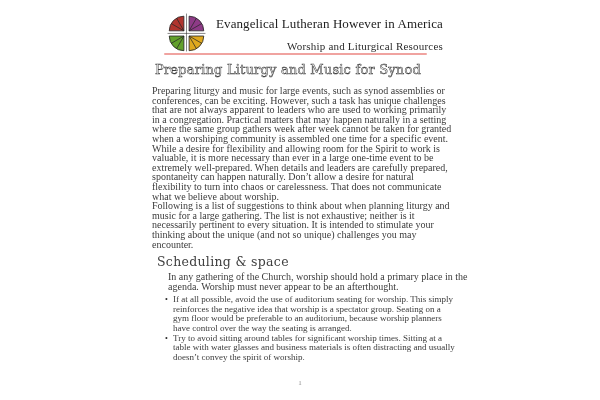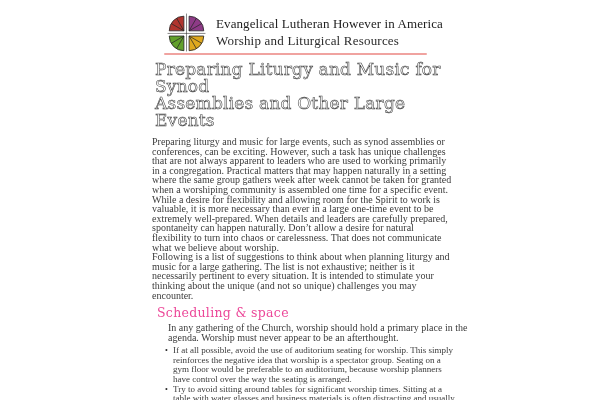--- a/index.html
+++ b/index.html
@@ -28,38 +28,39 @@
   }
   .header-text { padding-top: 3px; }
   .org-name {
     font-size: 13px;
     line-height: 15px;
     color: #1c1c1c;
     white-space: nowrap;
     letter-spacing: 0.1px;
   }
   .dept-name {
-    font-size: 13px;
+    font-size: 11px;
     line-height: 11px;
     color: #2b2b2b;
-    margin-top: 4px;
+    margin-top: 10px;
     letter-spacing: 0.2px;
+    text-align: right;
   }
   .header-rule {
     height: 2px;
     width: 263px;
     margin: 1px 0 0 14px;
     background: #f0a3a0;
     border-radius: 1px;
   }
   .doc-title {
     margin-top: 6px;
     padding-left: 5px;
     font-family: "DejaVu Serif", serif;
-    font-size: 17px;
+    font-size: 13px;
     line-height: 17px;
     color: #3f3f3f;
     -webkit-text-stroke: 0.55px #3f3f3f;
     -webkit-text-fill-color: rgba(255,255,255,0.93);
     letter-spacing: 0.2px;
   }
   .para {
     width: 300px;
     margin-top: 8px;
     padding-left: 2px;
@@ -68,21 +69,21 @@
     color: #3b3b3b;
     text-align: left;
   }
   .para.follow { margin-top: 0; }
   .section-heading {
     margin-top: 6px;
     padding-left: 7px;
     font-family: "DejaVu Serif", serif;
     font-size: 12.5px;
     line-height: 14px;
-    color: #ec4899;
+    color: #404040;
     letter-spacing: 0.3px;
   }
   .section-para { margin-top: 3px; margin-left: 16px; }
   .bullet-list {
     margin: 4px 0 0 0;
     padding: 0 0 0 15px;
     list-style: none;
     width: 292px;
   }
   .bullet-item {
@@ -138,21 +139,20 @@
     <div class="header-text">
       <div class="org-name">Evangelical Lutheran However in America</div>
       <div class="dept-name">Worship and Liturgical Resources</div>
     </div>
   </div>
 
   <div class="header-rule"></div>
 
   <div class="doc-title">
     <div>Preparing Liturgy and Music for Synod</div>
-    <div>Assemblies and Other Large Events</div>
   </div>
 
   <div class="para">Preparing liturgy and music for large events, such as synod assemblies or conferences, can be exciting. However, such a task has unique challenges that are not always apparent to leaders who are used to working primarily in a congregation. Practical matters that may happen naturally in a setting where the same group gathers week after week cannot be taken for granted when a worshiping community is assembled one time for a specific event. While a desire for flexibility and allowing room for the Spirit to work is valuable, it is more necessary than ever in a large one-time event to be extremely well-prepared. When details and leaders are carefully prepared, spontaneity can happen naturally. Don’t allow a desire for natural flexibility to turn into chaos or carelessness. That does not communicate what we believe about worship.</div>
   <div class="para follow">Following is a list of suggestions to think about when planning liturgy and music for a large gathering. The list is not exhaustive; neither is it necessarily pertinent to every situation. It is intended to stimulate your thinking about the unique (and not so unique) challenges you may encounter.</div>
 
   <div class="section-heading">Scheduling &amp; space</div>
 
   <div class="para section-para">In any gathering of the Church, worship should hold a primary place in the agenda. Worship must never appear to be an afterthought.</div>
 
   <ul class="bullet-list">

